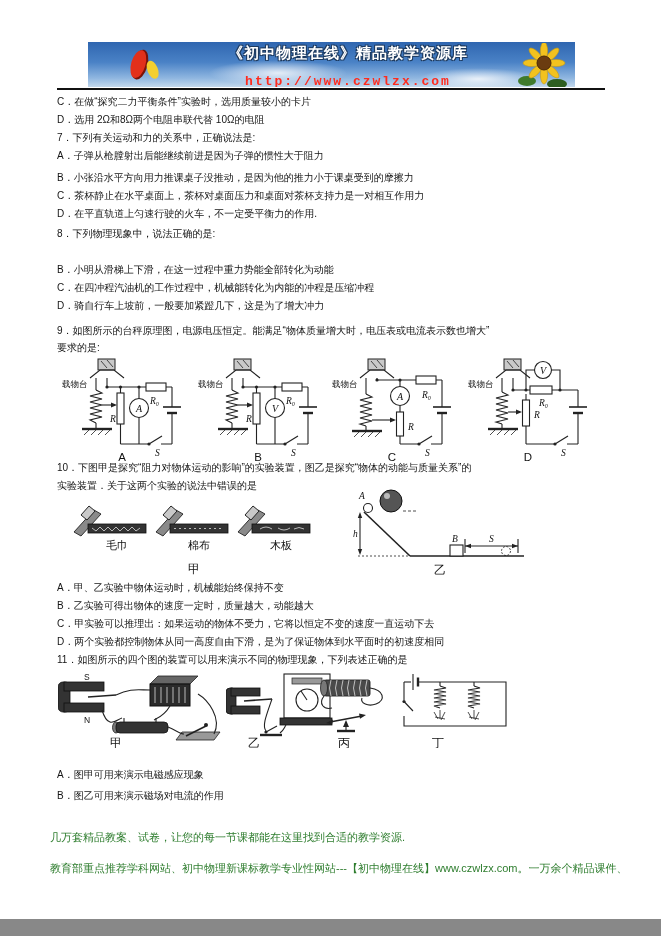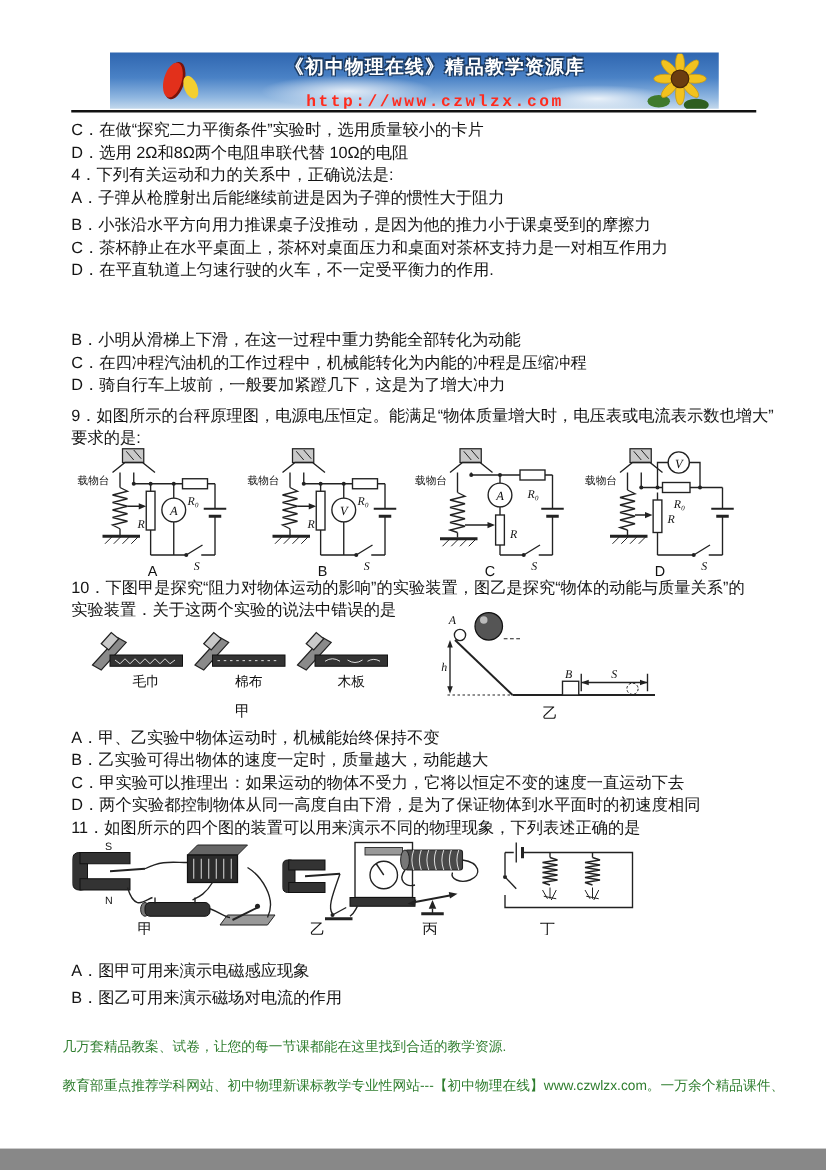--- a/index.html
+++ b/index.html
@@ -11,21 +11,21 @@
   .cloud{position:absolute;background:radial-gradient(ellipse at center,rgba(255,255,255,.8),rgba(255,255,255,0) 70%);}
   .banner-logo{position:absolute;left:36px;top:2px;width:42px;height:42px;}
   .banner-text{position:absolute;left:110px;top:2px;width:300px;text-align:center;}
   .banner-title{font-size:15px;font-weight:bold;color:#ffffff;letter-spacing:1px;
                 text-shadow:1px 1px 0 #1d3a5f,-1px -1px 0 #1d3a5f,1px -1px 0 #1d3a5f,-1px 1px 0 #1d3a5f;}
   .banner-url{font-size:13px;font-weight:bold;color:#ff2b1d;letter-spacing:2px;
               font-family:"Liberation Mono",monospace;margin-top:11px;}
   .sunflower{position:absolute;right:6px;bottom:-2px;width:52px;height:46px;}
   .hrline{position:absolute;left:57px;top:88px;width:548px;border-top:2px solid #111;}
   
-  .ln{position:absolute;left:57px;font-size:13px;white-space:nowrap;color:#141414;}
+  .ln{position:absolute;left:57px;font-size:10px;white-space:nowrap;color:#141414;}
   .ftr{position:absolute;left:50px;font-size:11px;white-space:nowrap;color:#2e7d2e;}
   
   .fig{position:absolute;}
   
   .w{fill:none;stroke:#222;stroke-width:1.1;}
   .wt{fill:none;stroke:#222;stroke-width:0.8;}
   .w2{fill:none;stroke:#222;stroke-width:2.4;}
   .w3{fill:none;stroke:#222;stroke-width:1.6;}
   .thinw{fill:none;stroke:#ddd;stroke-width:0.8;}
   .comp{fill:#ffffff;stroke:#222;stroke-width:1.1;}
@@ -70,25 +70,26 @@
         <ellipse cx="35.5" cy="11.5" rx="3.4" ry="8.5" transform="rotate(45 35.5 11.5)"></ellipse>
         <ellipse cx="18.5" cy="28.5" rx="3.4" ry="8.5" transform="rotate(45 18.5 28.5)"></ellipse>
       </g>
       <circle cx="27" cy="20" r="7" fill="#6b3c10" stroke="#4a2808" stroke-width="1"></circle>
     </svg>
   </div>
   <div class="hrline"></div>
 
   <div class="ln" style="top:95px">C．在做“探究二力平衡条件”实验时，选用质量较小的卡片</div>
   <div class="ln" style="top:113px">D．选用 2Ω和8Ω两个电阻串联代替 10Ω的电阻</div>
-  <div class="ln" style="top:131px">4．下列有关运动和力的关系中，正确说法是:</div>
+  <div class="ln" style="top:131px">7．下列有关运动和力的关系中，正确说法是:</div>
   <div class="ln" style="top:149px">A．子弹从枪膛射出后能继续前进是因为子弹的惯性大于阻力</div>
   <div class="ln" style="top:171px">B．小张沿水平方向用力推课桌子没推动，是因为他的推力小于课桌受到的摩擦力</div>
   <div class="ln" style="top:189px">C．茶杯静止在水平桌面上，茶杯对桌面压力和桌面对茶杯支持力是一对相互作用力</div>
   <div class="ln" style="top:207px">D．在平直轨道上匀速行驶的火车，不一定受平衡力的作用.</div>
+  <div class="ln" style="top:227px">8．下列物理现象中，说法正确的是:</div>
   <div class="ln" style="top:263px">B．小明从滑梯上下滑，在这一过程中重力势能全部转化为动能</div>
   <div class="ln" style="top:281px">C．在四冲程汽油机的工作过程中，机械能转化为内能的冲程是压缩冲程</div>
   <div class="ln" style="top:299px">D．骑自行车上坡前，一般要加紧蹬几下，这是为了增大冲力</div>
   <div class="ln" style="top:324px">9．如图所示的台秤原理图，电源电压恒定。能满足“物体质量增大时，电压表或电流表示数也增大”</div>
   <div class="ln" style="top:341px">要求的是:</div>
 
   <svg class="fig" style="left:60px;top:356px" width="132" height="106" viewBox="0 0 132 106">
     <rect x="38" y="3" width="17" height="11" class="obj"></rect>
       <path d="M41,5 L47,12 M47,4 L53,11" class="wt"></path>
     <path d="M30,22 L40,14 H54 L64,22" class="w"></path>

